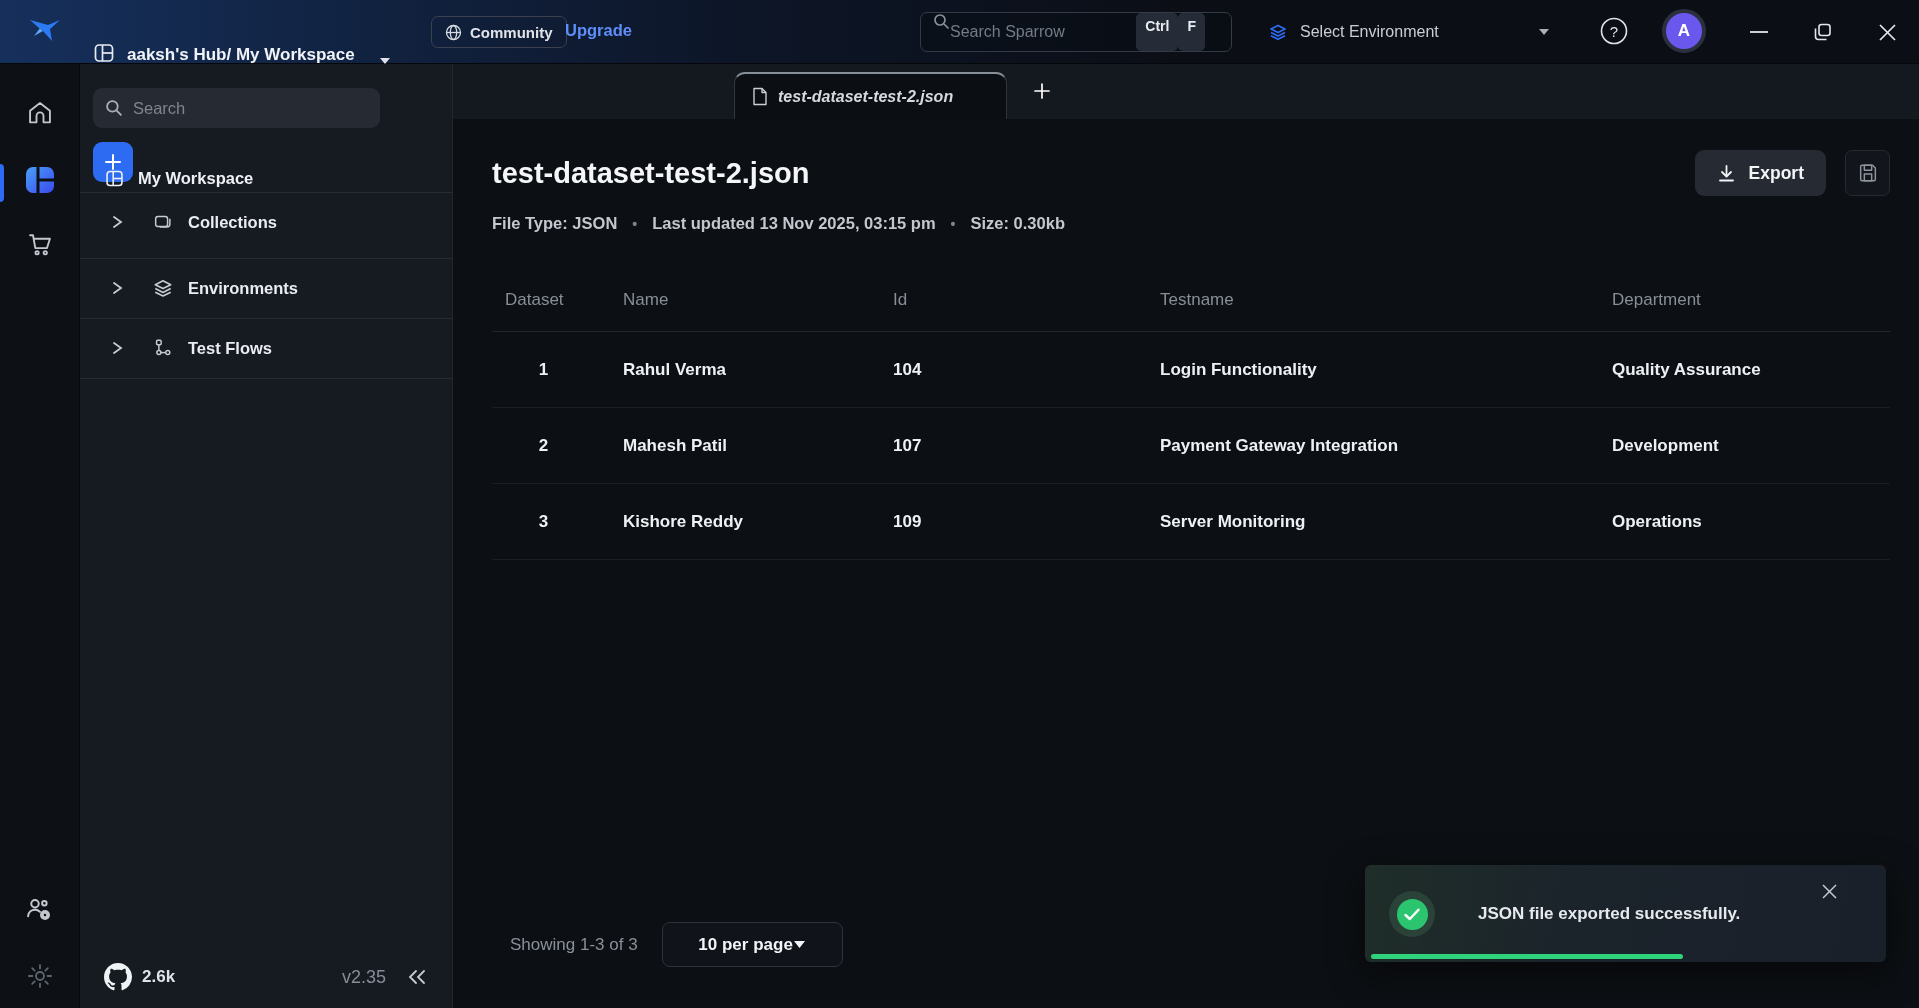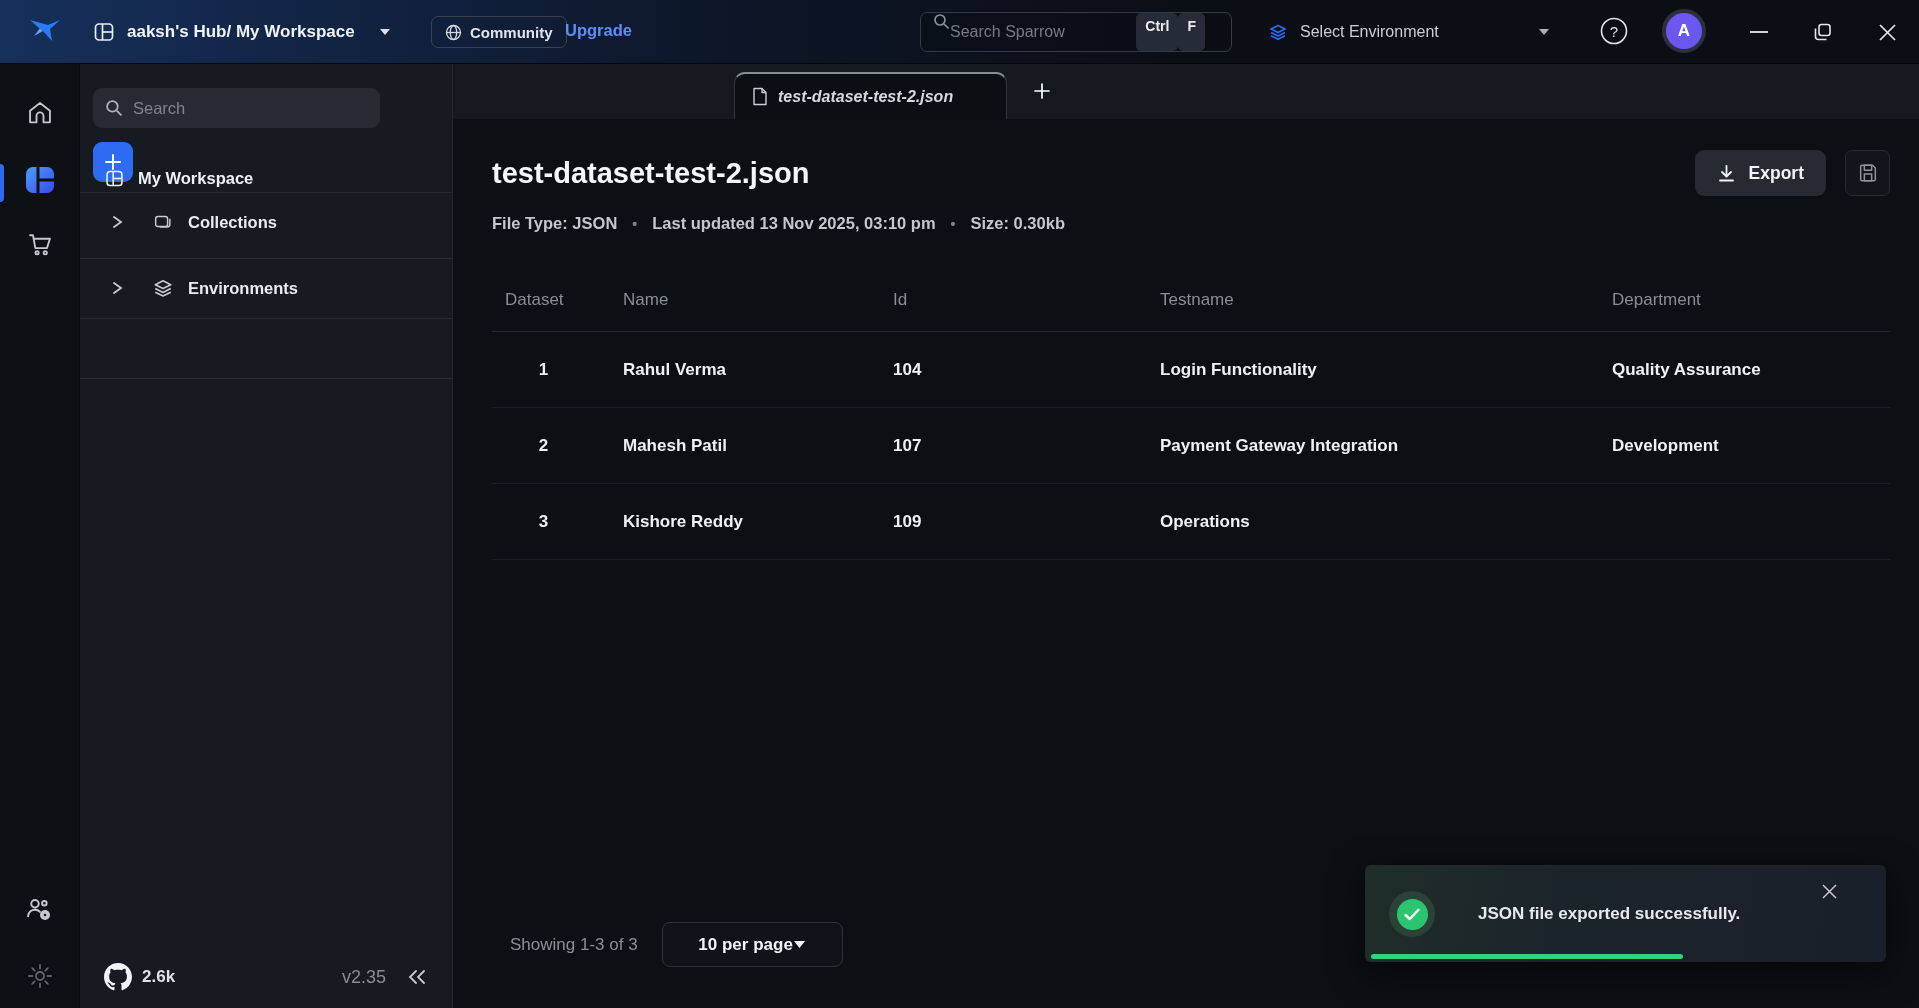--- a/index.html
+++ b/index.html
@@ -11,21 +11,21 @@
   }
   svg { display:block; }
 
   
   .topbar {
     position:absolute; left:0; top:0; width:1919px; height:64px;
     background:linear-gradient(90deg,#16305c 0%,#122546 15%,#0d1628 38%,#0b0e15 62%,#0b0e15 100%);
     border-bottom:1px solid #05070a;
   }
   .logo { position:absolute; left:28px; top:14px; }
-  .ws-btn { position:absolute; left:92px; top:13px; height:38px; display:flex; align-items:center; gap:11px;
+  .ws-btn { position:absolute; left:92px; top:27px; height:38px; display:flex; align-items:flex-end; gap:11px;
             color:#f0f3f7; font-size:17px; font-weight:600; cursor:default; }
   .ws-btn .caret { margin-left:13px; }
   .community { position:absolute; left:431px; top:16px; height:32px; padding:0 13px;
                border:1px solid #3b424d; border-radius:7px; display:flex; align-items:center; gap:8px;
                font-size:15px; font-weight:600; color:#e0e4e9; }
   .upgrade { position:absolute; left:565px; top:21px; font-size:16.5px; font-weight:700; color:#5d8ef9;text-align:right; }
   .tb-search { position:absolute; left:920px; top:12px; width:312px; height:40px;
                border:1px solid #343b47; border-radius:7px; background:rgba(10,14,22,.55);
                display:flex; padding:0 26px 0 12px; }
   .tb-search input { flex:1; background:transparent; border:none; outline:none;
@@ -339,20 +339,37 @@
         <path d="M3 7 L10 3.5 L17 7 L10 10.5 Z"></path>
         <path d="M3 10.5 L10 14 L17 10.5"></path>
         <path d="M3 13.8 L10 17.3 L17 13.8"></path>
       </svg>
     </span>
     <span class="lbl">Environments</span>
   </div>
 
   <div class="sb-div" style="top:254px"></div>
 
+  <div class="sb-item" style="top:254px">
+    <span>
+      <svg width="14" height="14" viewBox="0 0 14 14" fill="none" stroke="#c6cbd2" stroke-width="1.8" stroke-linecap="round">
+          <polyline points="4,2 11,7 4,12"></polyline>
+        </svg>
+    </span>
+    <span class="ic">
+      <svg width="22" height="22" viewBox="0 0 24 24" fill="none" stroke="#c6cbd2" stroke-width="1.6">
+        <rect x="5" y="3.5" width="5" height="5" rx="1.2"></rect>
+        <line x1="7.5" y1="8.5" x2="7.5" y2="15"></line>
+        <circle cx="7.5" cy="17" r="2.2"></circle>
+        <line x1="9.7" y1="17" x2="15" y2="17"></line>
+        <circle cx="17.2" cy="17" r="2.2"></circle>
+      </svg>
+    </span>
+    <span class="lbl">Test Flows</span>
+  </div>
 
   <div class="sb-div" style="top:314px"></div>
 
   <div class="sb-bottom">
     <span>
       <svg width="28" height="28" viewBox="0 0 16 16">
         <path fill="#f0f3f6" d="M8 0C3.58 0 0 3.58 0 8c0 3.54 2.29 6.53 5.47 7.59.4.07.55-.17.55-.38 0-.19-.01-.82-.01-1.49-2.01.37-2.53-.49-2.69-.94-.09-.23-.48-.94-.82-1.13-.28-.15-.68-.52-.01-.53.63-.01 1.08.58 1.23.82.72 1.21 1.87.87 2.33.66.07-.52.28-.87.51-1.07-1.78-.2-3.64-.89-3.64-3.95 0-.87.31-1.59.82-2.15-.08-.2-.36-1.02.08-2.12 0 0 .67-.21 2.2.82.64-.18 1.32-.27 2-.27s1.36.09 2 .27c1.53-1.04 2.2-.82 2.2-.82.44 1.1.16 1.92.08 2.12.51.56.82 1.27.82 2.15 0 3.07-1.87 3.75-3.65 3.95.29.25.54.73.54 1.48 0 1.07-.01 1.93-.01 2.2 0 .21.15.46.55.38A8.01 8.01 0 0 0 16 8c0-4.42-3.58-8-8-8z"></path>
       </svg>
     </span>
     <span class="gh-stars">2.6k</span>
@@ -387,21 +404,21 @@
         </svg>
       </span>
     </button>
   </div>
 
   <h1 class="page-title">test-dataset-test-2.json</h1>
 
   <div class="meta">
     <span>File Type: JSON</span>
     <span class="dot">•</span>
-    <span>Last updated 13 Nov 2025, 03:10 pm</span>
+    <span>Last updated 13 Nov 2025, 03:15 pm</span>
     <span class="dot">•</span>
     <span>Size: 0.30kb</span>
   </div>
 
   <div class="actions">
     <button class="export-btn">
       <span>
         <svg width="19" height="19" viewBox="0 0 19 19" fill="none" stroke="#f2f4f7" stroke-width="1.8" stroke-linecap="round" stroke-linejoin="round">
           <line x1="9.5" y1="2" x2="9.5" y2="11.5"></line>
             <polyline points="5,8 9.5,12.5 14,8"></polyline>
@@ -440,20 +457,21 @@
       <span class="c0">2</span>
       <span>Mahesh Patil</span>
       <span>107</span>
       <span>Payment Gateway Integration</span>
       <span>Development</span>
     </div>
     <div class="tgrid trow">
       <span class="c0">3</span>
       <span>Kishore Reddy</span>
       <span>109</span>
+      <span>Server Monitoring</span>
       <span>Operations</span>
     </div>
   </div>
 
   <div class="paging">
     <span class="showing">Showing 1-3 of 3</span>
     <div class="perpage">
       <span>10 per page</span>
       <span>
         <svg width="13" height="9" viewBox="0 0 13 9">

